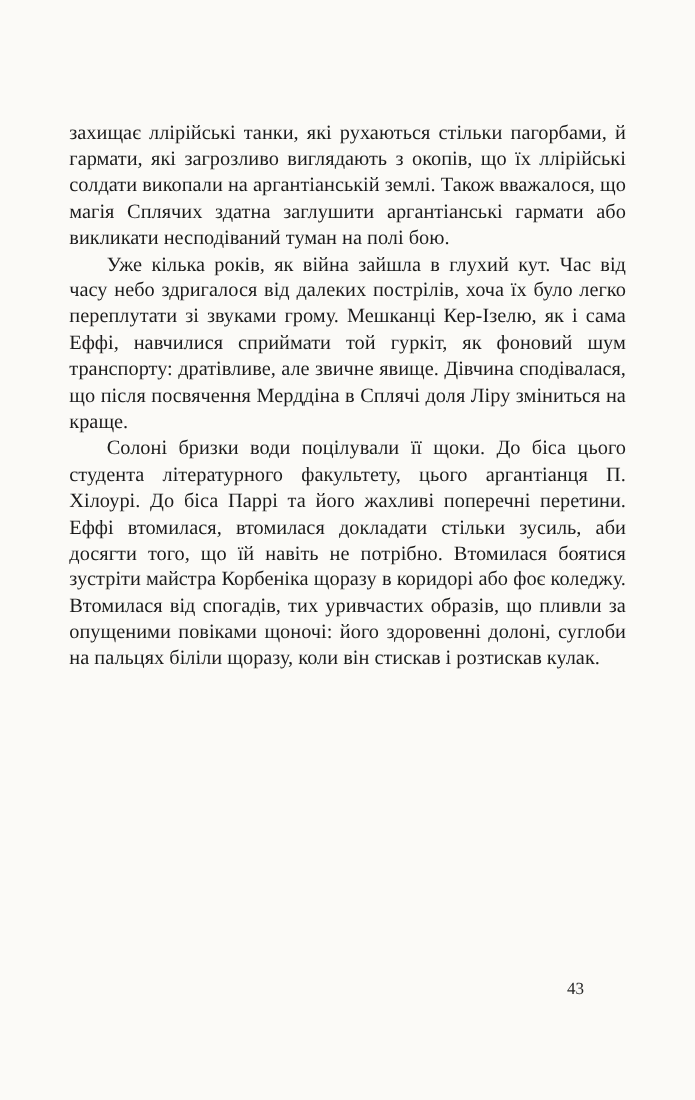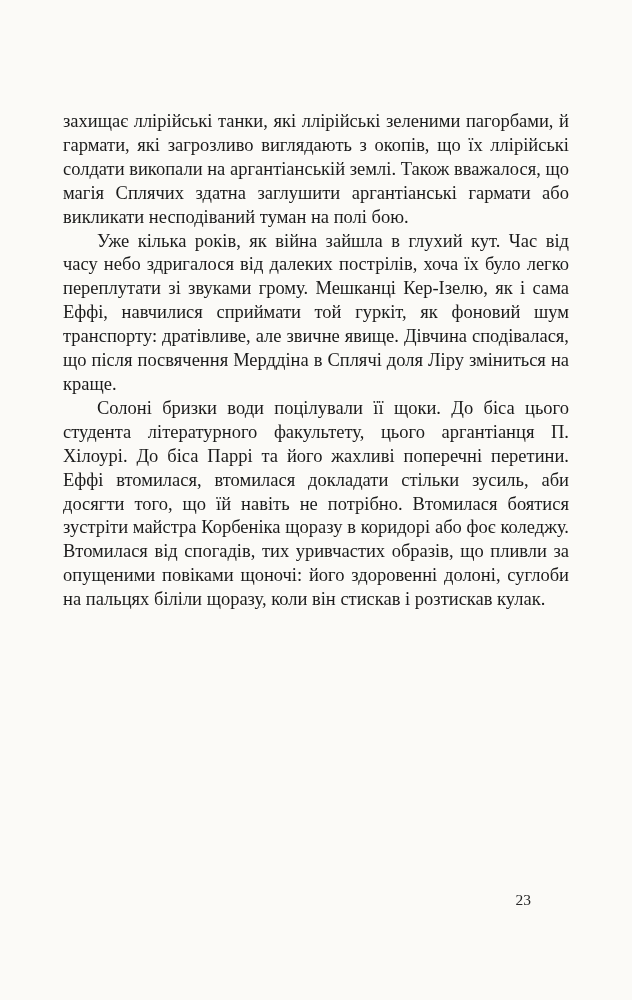--- a/index.html
+++ b/index.html
@@ -43,18 +43,18 @@
       font-size: 15.5px;
       line-height: 20px;
       color: #262626;
     }
   </style>
 </head>
 <body>
 
 <div class="page">
   <div class="text-block">
-    <p class="paragraph">захищає ллірійські танки, які ллірійські зеленими пагорбами, й гармати, які загрозливо виглядають з окопів, що їх ллірійські солдати викопали на аргантіанській землі. Також вважалося, що магія Сплячих здатна заглушити аргантіанські гармати або викликати несподіваний туман на полі бою.</p>
+    <p class="paragraph">захищає ллірійські танки, які рухаються стільки пагорбами, й гармати, які загрозливо виглядають з окопів, що їх ллірійські солдати викопали на аргантіанській землі. Також вважалося, що магія Сплячих здатна заглушити аргантіанські гармати або викликати несподіваний туман на полі бою.</p>
     <p class="paragraph indented">Уже кілька років, як війна зайшла в глухий кут. Час від часу небо здригалося від далеких пострілів, хоча їх було легко переплутати зі звуками грому. Мешканці Кер-Ізелю, як і сама Еффі, навчилися сприймати той гуркіт, як фоновий шум транспорту: дратівливе, але звичне явище. Дівчина сподівалася, що після посвячення Мерддіна в Сплячі доля Ліру зміниться на краще.</p>
     <p class="paragraph indented">Солоні бризки води поцілували її щоки. До біса цього студента літературного факультету, цього аргантіанця П. Хілоурі. До біса Паррі та його жахливі поперечні перетини. Еффі втомилася, втомилася докладати стільки зусиль, аби досягти того, що їй навіть не потрібно. Втомилася боятися зустріти майстра Корбеніка щоразу в коридорі або фоє коледжу. Втомилася від спогадів, тих уривчастих образів, що пливли за опущеними повіками щоночі: його здоровенні долоні, суглоби на пальцях біліли щоразу, коли він стискав і розтискав кулак.</p>
   </div>
-  <div class="page-number">23</div>
+  <div class="page-number">43</div>
 </div>
 
 </body></html>

